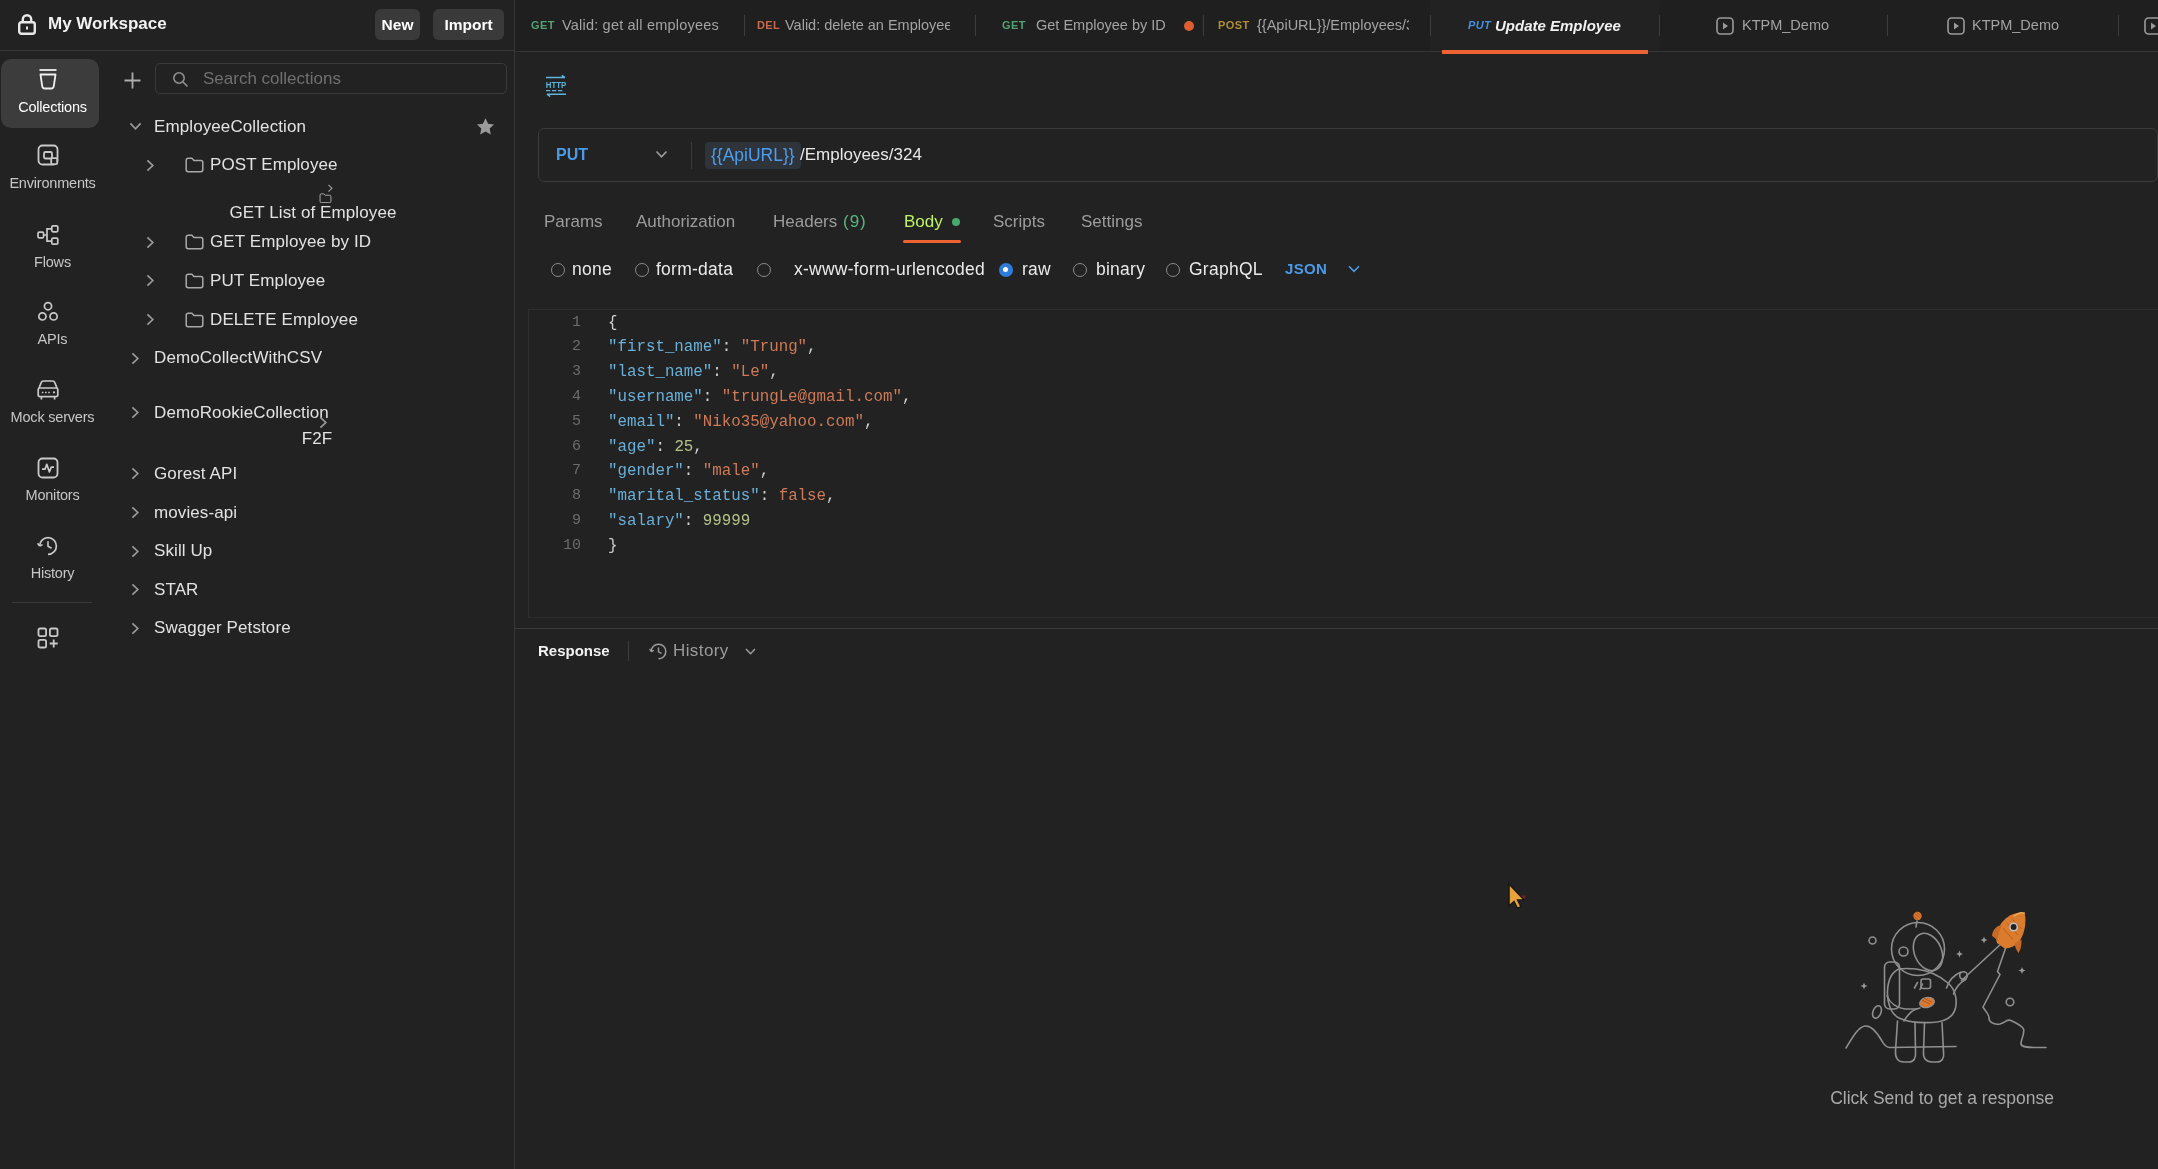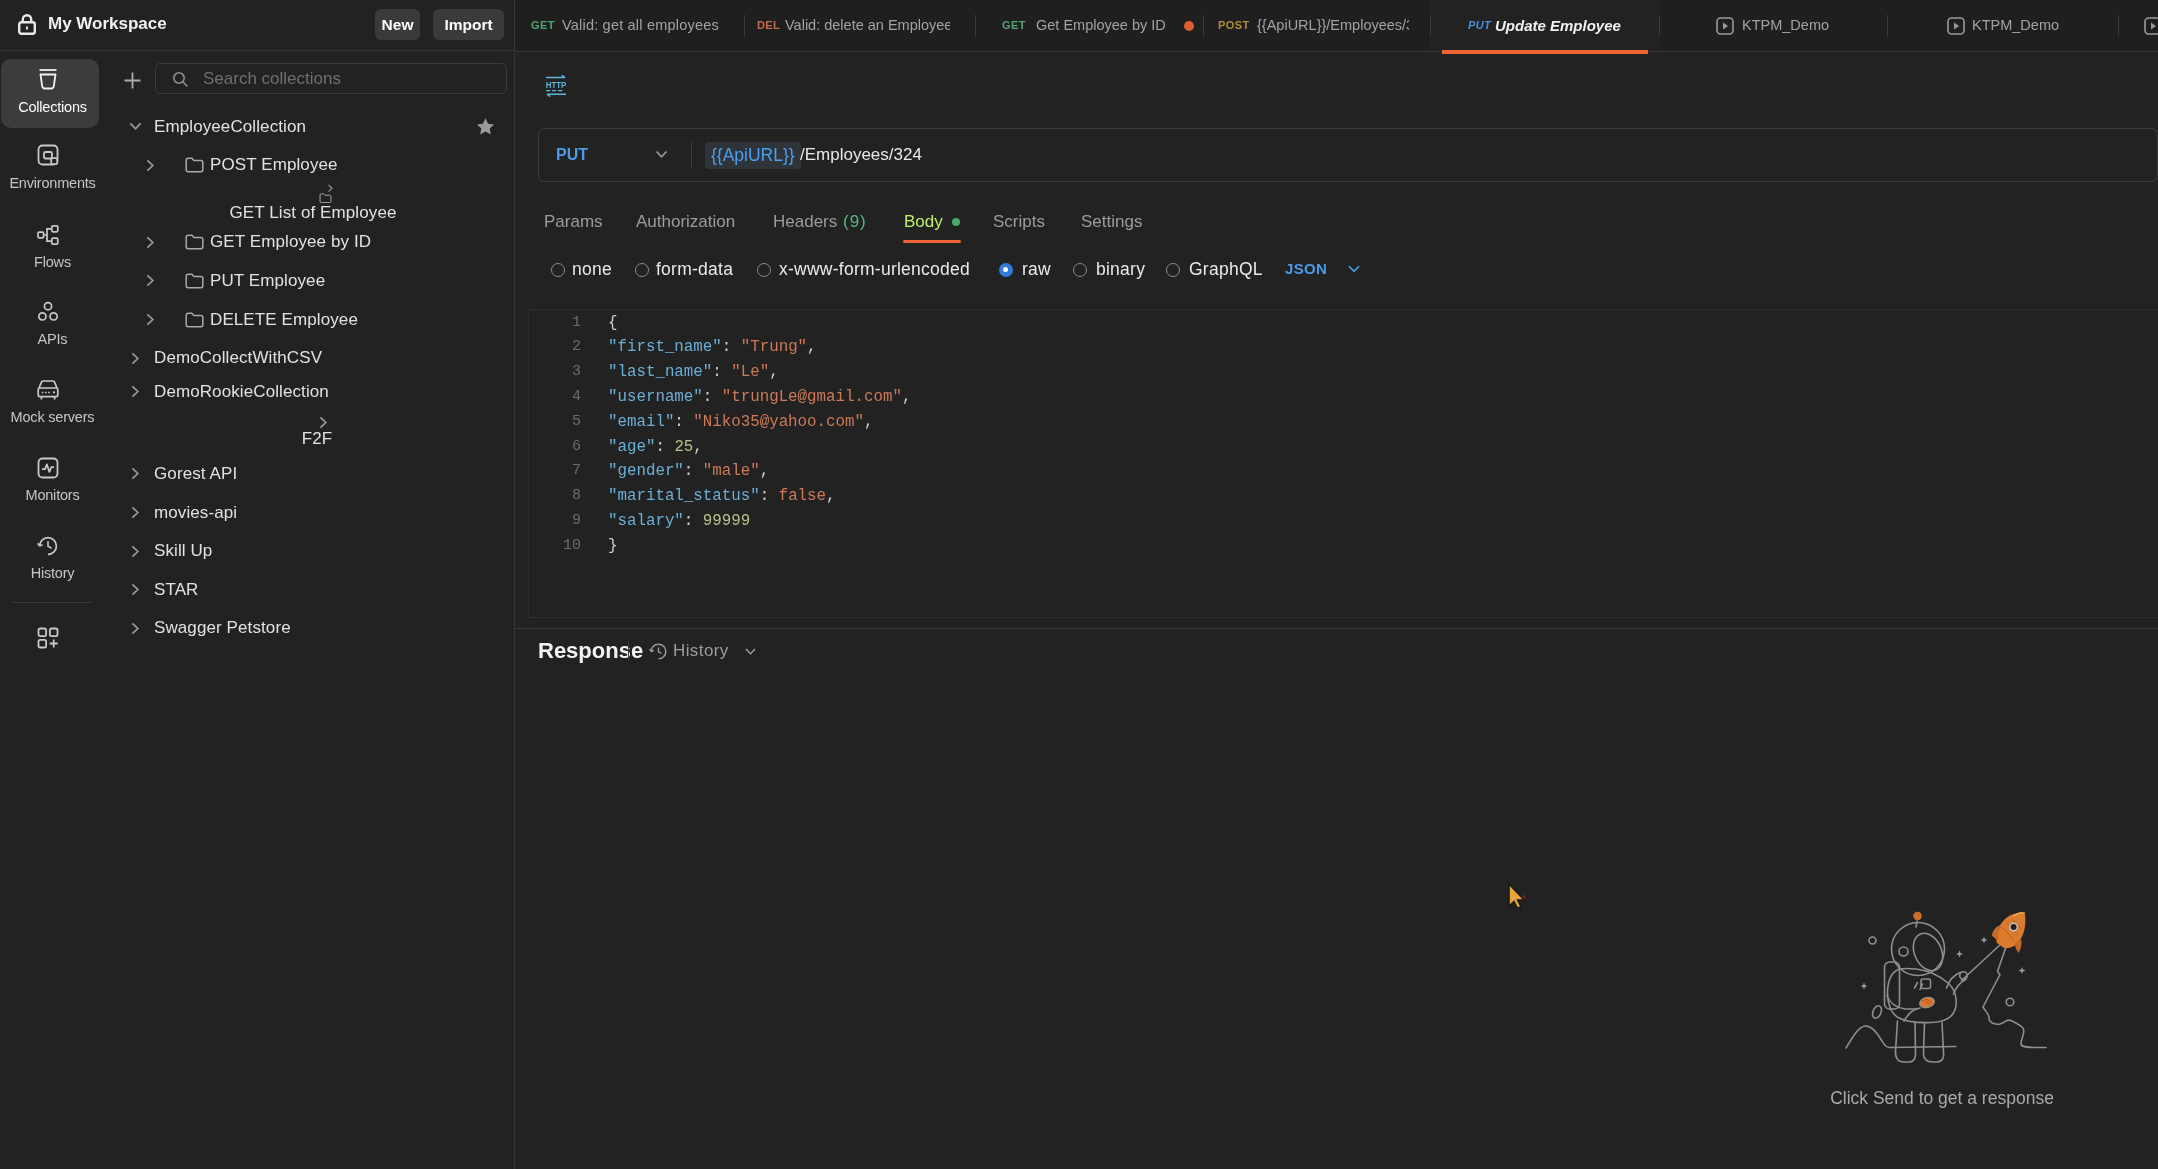--- a/index.html
+++ b/index.html
@@ -214,21 +214,21 @@
           <path d="M1.2 3.2 A 1.9 1.9 0 0 1 3.1 1.3 H6.9 L8.9 3.4 H15.9 A 1.9 1.9 0 0 1 17.8 5.3 V12.8 A 1.9 1.9 0 0 1 15.9 14.7 H3.1 A 1.9 1.9 0 0 1 1.2 12.8 Z" fill="none" stroke="#A9A9A9" stroke-width="1.5"></path>
         </svg>
       <span style="margin-left:6px">DELETE Employee</span>
     </div>
     <div class="abs trow" style="top:287.6px;">
       <svg style="margin-left:26px" width="9" height="13" viewBox="0 0 9 13">
           <path d="M1.4 1.4 L6.8 6.5 L1.4 11.6" fill="none" stroke="#9A9A9A" stroke-width="1.7"></path>
         </svg>
       <span style="margin-left:14px">DemoCollectWithCSV</span>
     </div>
-    <div class="abs trow" style="top:321px;">
+    <div class="abs trow" style="top:342px;">
       <svg style="margin-left:26px" width="9" height="13" viewBox="0 0 9 13">
           <path d="M1.4 1.4 L6.8 6.5 L1.4 11.6" fill="none" stroke="#9A9A9A" stroke-width="1.7"></path>
         </svg>
       <span style="margin-left:14px">DemoRookieCollection</span>
     </div>
     <div class="abs trow" style="top:364.8px;flex-direction:column;">
       <svg style="margin-left:26px" width="9" height="13" viewBox="0 0 9 13">
           <path d="M1.4 1.4 L6.8 6.5 L1.4 11.6" fill="none" stroke="#9A9A9A" stroke-width="1.7"></path>
         </svg>
       <span style="margin-left:14px">F2F</span>
@@ -294,21 +294,21 @@
   <div class="abs" style="left:437px;top:166px;width:8px;height:8px;border-radius:50%;background:#47A96B;"></div>
   <div class="abs rtab" style="left:478px;">Scripts</div>
   <div class="abs rtab" style="left:566px;">Settings</div>
   <div class="abs" style="left:388px;top:188px;width:58px;height:3px;background:#EF6333;border-radius:2px;"></div>
 
   <div class="abs radio" style="left:35.5px;"></div>
   <div class="abs radlbl" style="left:57px;">none</div>
   <div class="abs radio" style="left:119.5px;"></div>
   <div class="abs radlbl" style="left:141px;">form-data</div>
   <div class="abs radio" style="left:241.5px;"></div>
-  <div class="abs radlbl" style="left:264px;">x-www-form-urlencoded</div>
+  <div class="abs radlbl" style="left:279px;">x-www-form-urlencoded</div>
   <div class="abs" style="left:483.5px;top:210.5px;width:14px;height:14px;border-radius:50%;background:#2F7BD9;"></div>
   <div class="abs" style="left:488px;top:215px;width:5px;height:5px;border-radius:50%;background:#FFFFFF;"></div>
   <div class="abs radlbl" style="left:507px;">raw</div>
   <div class="abs radio" style="left:557.5px;"></div>
   <div class="abs radlbl" style="left:581px;">binary</div>
   <div class="abs radio" style="left:650.5px;"></div>
   <div class="abs radlbl" style="left:674px;">GraphQL</div>
   <div class="abs radlbl" style="left:770px;color:#4C9BE8;font-weight:bold;font-size:15px;letter-spacing:0.3px;">JSON</div>
   <svg class="abs" style="left:833px;top:213px" width="12" height="8" viewBox="0 0 12 8">
     <path d="M1 1.2 L6 6.4 L11 1.2" fill="none" stroke="#4C9BE8" stroke-width="1.6"></path>
@@ -333,21 +333,21 @@
       <div class="ln" style="top:174.1px;">8</div>
         <div class="cl" style="top:174.1px;"><span class="k">"marital_status"</span><span class="p">: </span><span class="s">false</span><span class="p">,</span></div>
       <div class="ln" style="top:198.9px;">9</div>
         <div class="cl" style="top:198.9px;"><span class="k">"salary"</span><span class="p">: </span><span class="n">99999</span></div>
       <div class="ln" style="top:223.7px;">10</div>
         <div class="cl" style="top:223.7px;"><span class="p">}</span></div>
     </div>
   </div>
 
   <div class="abs" style="left:0;top:576px;width:1643px;height:1px;background:#3A3A3A;"></div>
-  <div class="abs" style="left:23px;top:585px;height:28px;line-height:28px;font-size:22px;font-weight:bold;color:#F2F2F2;">Response</div>
+  <div class="abs" style="left:23px;top:585px;height:28px;line-height:28px;font-size:15px;font-weight:bold;color:#F2F2F2;">Response</div>
   <div class="abs" style="left:113px;top:589px;width:1px;height:20px;background:#3C3C3C;"></div>
   <svg class="abs" style="left:134px;top:590px" width="19" height="19" viewBox="0 0 19 19">
     <path d="M2.2 9.5 A 7.3 7.3 0 1 1 9.5 16.8" fill="none" stroke="#9C9C9C" stroke-width="1.5"></path>
     <path d="M2.2 9.5 L0.6 6.9 M2.2 9.5 L4.8 8.3" stroke="#9C9C9C" stroke-width="1.4" fill="none"></path>
     <path d="M9.5 5.5 V9.8 L12.5 11.4" stroke="#9C9C9C" stroke-width="1.4" fill="none"></path>
   </svg>
   <div class="abs" style="left:158px;top:585px;height:28px;line-height:28px;font-size:17px;color:#9C9C9C;letter-spacing:0.4px;">History</div>
   <svg class="abs" style="left:230px;top:596px" width="11" height="7" viewBox="0 0 11 7">
     <path d="M1 1 L5.5 5.7 L10 1" fill="none" stroke="#9C9C9C" stroke-width="1.5"></path>
   </svg>

